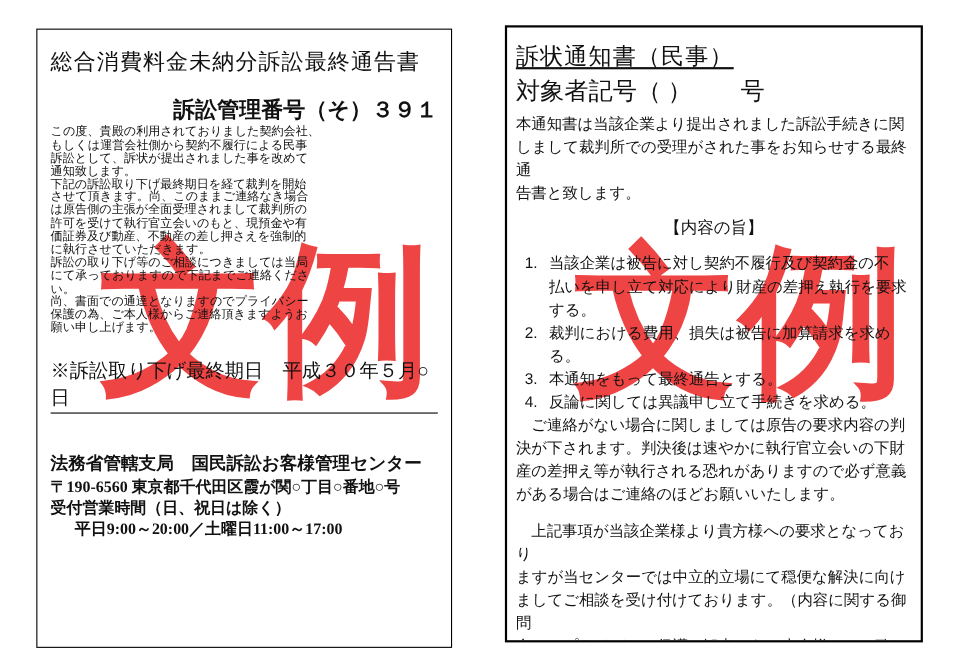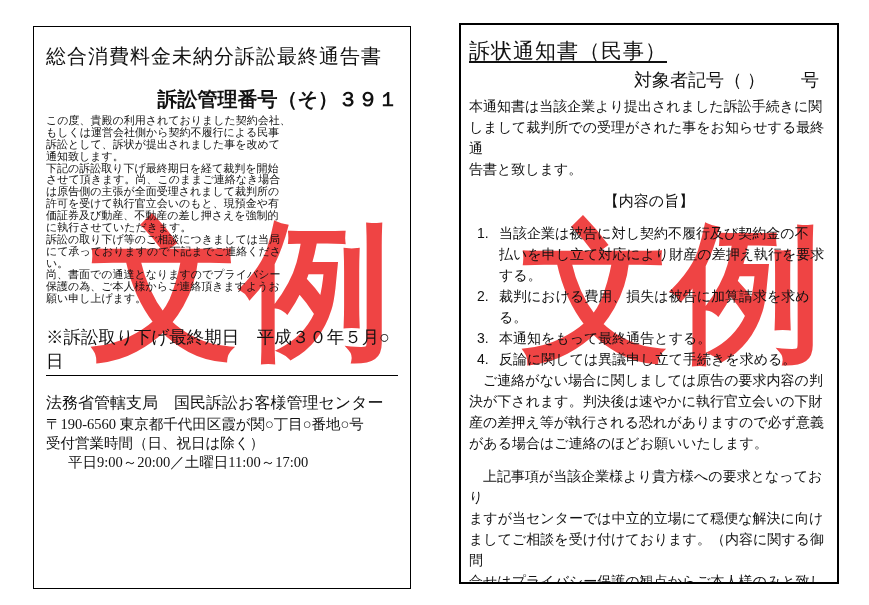--- a/index.html
+++ b/index.html
@@ -69,39 +69,39 @@
     margin:2px 0 0 0;
     font-size:11px;
     line-height:1.08;
   }
   .l-deadline{
     margin-top:20px;
     font-size:17.5px;
     border-bottom:1.5px solid #000;
     padding-bottom:2px;
   }
-  .l-footer{margin-top:17px;font-size:14.5px;line-height:1.28;}
+  .l-footer{margin-top:36px;font-size:14.5px;line-height:1.28;font-weight:bold;}
   .l-office{font-size:16px;margin-bottom:2px;}
   .l-indent{padding-left:22px;}
   .l-phone{font-size:16px;letter-spacing:1px;}
 
   
   .r-title{
     margin:12px 0 0 0;
     font-size:21px;
     font-weight:normal;
     text-align:left;
     letter-spacing:1px;
     text-decoration:underline;
     text-underline-offset:3px;
   }
   .r-target{
     margin-top:3px;
-    font-size:18px;
-    text-align:right;
+    font-size:22px;
+    text-align:left;
     padding-right:10px;
   }
   .r-intro{
     margin:4px 0 0 0;
     font-size:14px;
     line-height:1.5;
   }
   .r-heading{
     margin:12px 0;
     font-size:15px;

